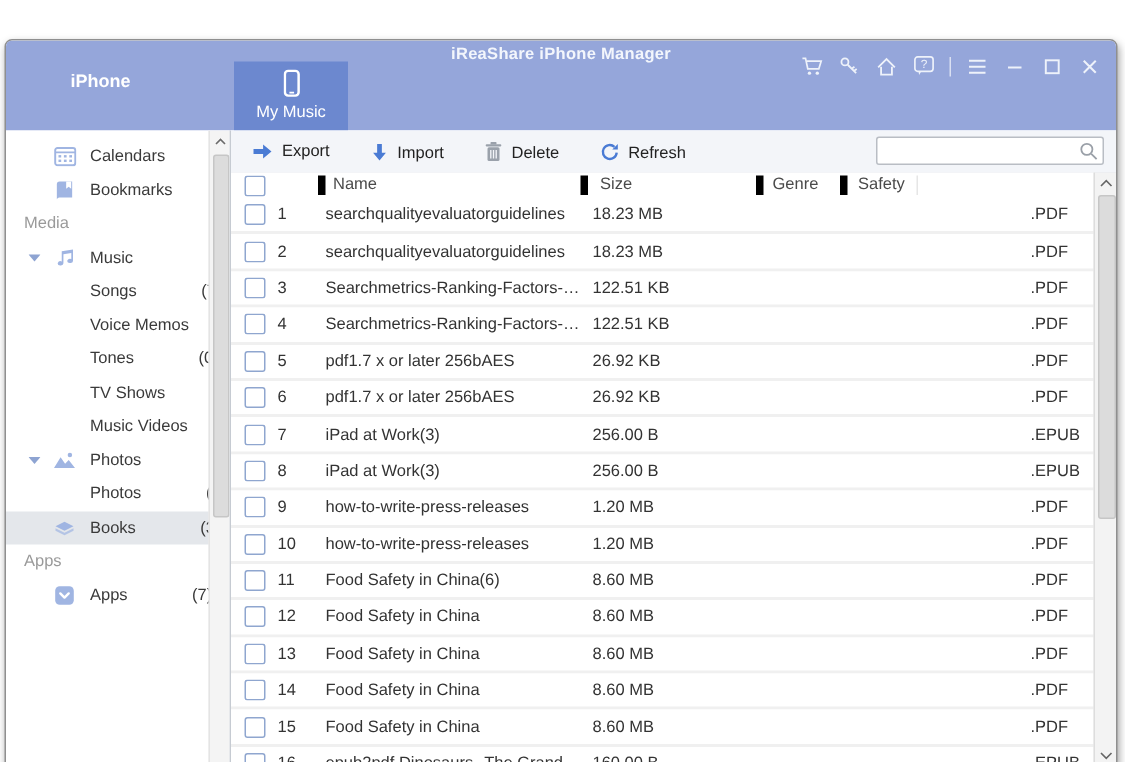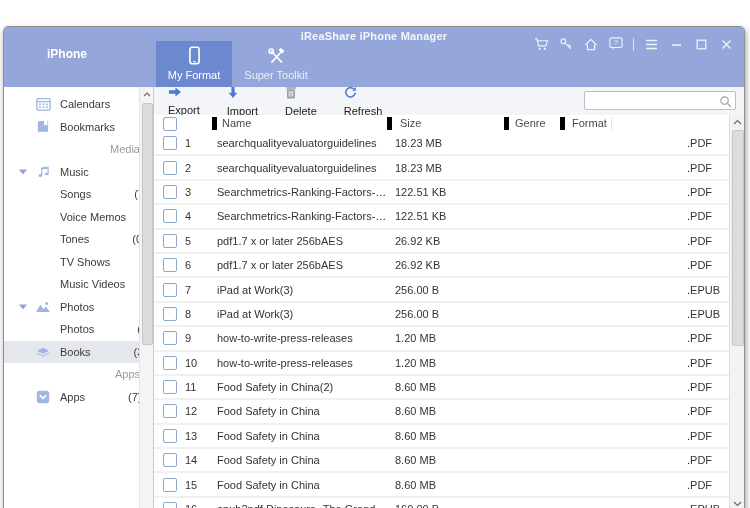--- a/index.html
+++ b/index.html
@@ -24,32 +24,32 @@
   .main{position:absolute;top:60px;left:0;right:0;bottom:0;display:flex;}
   
   .sidebar{position:relative;width:150px;box-sizing:border-box;border-right:1px solid #c6cbd2;background:#fff;overflow:hidden;}
   .side-list{position:absolute;top:6px;left:0;right:13px;}
   .srow{position:relative;height:22.5px;display:flex;align-items:center;font-size:11px;color:#3a3a3a;gap:36px;}
   .srow.selected{background:#e4e7eb;}
   .srow .exp{position:absolute;left:15px;color:#8ea4d2;display:flex;}
   .srow .sic{position:absolute;left:31px;width:16px;display:flex;justify-content:center;color:#a0b5e2;font-size:13px;line-height:13px;}
   .srow .slabel{margin-left:56px;white-space:nowrap;}
   .srow .scount{margin-left:7px;color:#3a3a3a;}
-  .srow.section{color:#9a9a9a;justify-content:flex-end;}
+  .srow.section{color:#9a9a9a;}
   .srow.section .slabel{margin-left:12px;}
   
   .sbar{position:absolute;top:0;bottom:0;right:0;width:13px;background:#f4f4f4;border-left:1px solid #e4e4e4;}
   .sbar .arr{position:absolute;left:0;width:13px;height:13px;display:flex;align-items:center;justify-content:center;color:#6b6b6b;}
   .sbar .arr.up{top:1px;} .sbar .arr.down{bottom:1px;}
   .sbar .thumb{position:absolute;left:1.5px;width:9px;top:16px;height:55%;background:#dcdcdc;border:1px solid #c6c6c6;border-radius:2px;}
   
   .content{position:relative;flex:1;background:#fff;overflow:hidden;}
   .toolbar{position:absolute;top:0;left:0;right:0;height:28px;background:#f3f5f9;border-bottom:1px solid #d9dde3;}
   .tb-btns{position:absolute;left:14px;top:0;height:28px;display:flex;align-items:center;gap:27px;}
-  .tb-btn{display:flex;align-items:flex-start;gap:6px;font-size:11px;color:#222;flex-direction:column;}
+  .tb-btn{display:flex;align-items:flex-end;gap:6px;font-size:11px;color:#222;}
   .tb-btn .bic{display:flex;}
   .ic-blue{color:#4a7bd4;} .ic-gray{color:#9aa1ab;}
   .search{position:absolute;right:8px;top:4px;width:152px;height:19px;background:#fff;border:1px solid #b9bdc4;border-radius:2px;box-sizing:border-box;}
   .search input{position:absolute;left:4px;top:1px;width:126px;height:15px;border:none;outline:none;font-size:11px;font-family:"Liberation Sans",sans-serif;background:transparent;color:#333;}
   .search .sic{position:absolute;right:3px;top:2px;color:#9aa0a8;}
   
   .thead{position:absolute;top:28px;left:0;right:14px;height:17px;background:#fff;border-bottom:1px solid #d6d6d6;display:flex;align-items:center;font-size:11px;color:#4a4a4a;}
   .col{box-sizing:border-box;overflow:hidden;white-space:nowrap;}
   .c-cb{flex:0 0 28px;padding-left:9px;display:flex;align-items:center;}
   .c-num{flex:0 0 30px;padding-left:3px;}
@@ -161,32 +161,21 @@
       </div>
 
       <div class="tabs" id="tabs">
           <div class="tab selected">
             <span class="ticon">
               <svg width="11" height="19" viewBox="0 0 12 20">
                 <rect x="1" y="1" width="10" height="18" rx="2.4" fill="none" stroke="currentColor" stroke-width="1.8"></rect>
                 <line x1="4.3" y1="16.8" x2="7.7" y2="16.8" stroke="currentColor" stroke-width="1.3"></line>
               </svg>
             </span>
-            <span>My Format</span>
-          </div>
-          <div class="tab">
-            <span class="ticon">
-              <svg width="17" height="17" viewBox="0 0 17 17">
-                <path d="M4 14 13.5 3.5" stroke="currentColor" stroke-width="1.8" stroke-linecap="round"></path>
-                <path d="M3.5 3.5 13.5 14" stroke="currentColor" stroke-width="1.8" stroke-linecap="round"></path>
-                <rect x="11" y="1" width="5" height="3.2" rx=".7" transform="rotate(42 13.5 2.6)" fill="currentColor"></rect>
-                <circle cx="3.2" cy="3.2" r="2.1" fill="none" stroke="currentColor" stroke-width="1.5"></circle>
-              </svg>
-            </span>
-            <span>Super Toolkit</span>
+            <span>My Music</span>
           </div>
         </div>
     </div>
 
     <div class="main">
 
       <div class="sidebar">
         <div class="side-list" id="side-list">
             <div class="srow">
               <span class="sic">
@@ -359,21 +348,21 @@
         </div>
 
         <div class="thead">
           <span class="col c-cb">
               <span class="cb"></span>
             </span>
           <span class="col c-num"></span>
           <span class="col c-name th">Name</span>
           <span class="col c-size th">Size</span>
           <span class="col c-genre th">Genre</span>
-          <span class="col c-format th">Format</span>
+          <span class="col c-format th">Safety</span>
         </div>
 
         <div class="tbody" id="tbody">
             <div class="trow">
               <span class="col c-cb">
                 <span class="cb"></span>
               </span>
               <span class="col c-num">1</span>
               <span class="col c-name">searchqualityevaluatorguidelines</span>
               <span class="col c-size">18.23 MB</span>
@@ -478,21 +467,21 @@
               <span class="col c-size">1.20 MB</span>
               <span class="col c-author"></span>
               <span class="col c-genre"></span>
               <span class="col c-format">.PDF</span>
             </div>
             <div class="trow">
               <span class="col c-cb">
                 <span class="cb"></span>
               </span>
               <span class="col c-num">11</span>
-              <span class="col c-name">Food Safety in China(2)</span>
+              <span class="col c-name">Food Safety in China(6)</span>
               <span class="col c-size">8.60 MB</span>
               <span class="col c-author"></span>
               <span class="col c-genre"></span>
               <span class="col c-format">.PDF</span>
             </div>
             <div class="trow">
               <span class="col c-cb">
                 <span class="cb"></span>
               </span>
               <span class="col c-num">12</span>

